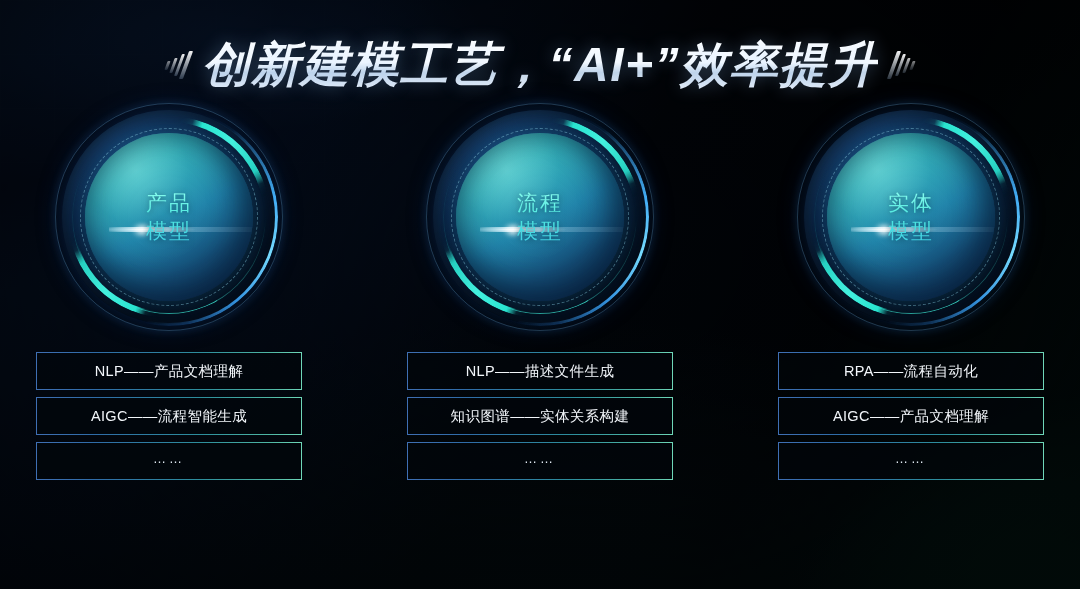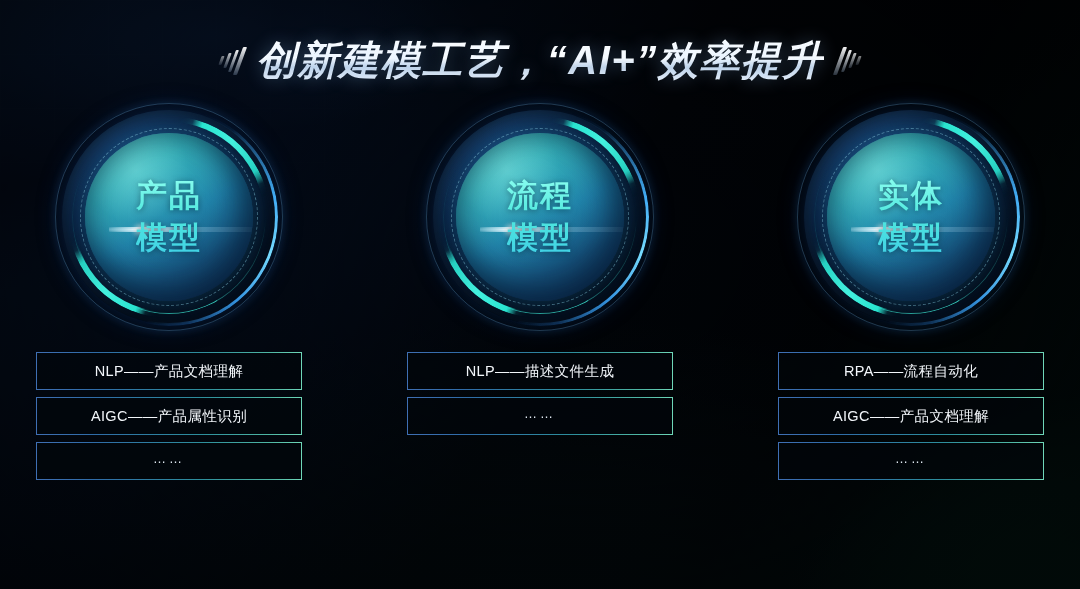--- a/index.html
+++ b/index.html
@@ -49,21 +49,21 @@
     -webkit-mask-image: radial-gradient(ellipse 620px 380px at 8% 8%, rgba(0,0,0,.85), rgba(0,0,0,0) 72%);
   }
 
   
   .title-row {
     position:absolute; left:0; right:0; top:33px;
     display:flex; align-items:center; justify-content:center; gap:14px;
   }
 
   .title-text {
-    font-size:40px;
+    font-size:48px;
     font-weight:bold;
     font-style:italic;
     letter-spacing:1.5px;
     color:#ffffff;
     background:linear-gradient(180deg,#ffffff 0%,#ffffff 46%,#c6d6e8 62%,#f4f8ff 100%);
     -webkit-background-clip:text;
     background-clip:text;
     -webkit-text-fill-color:transparent;
     text-shadow:0 0 18px rgba(150,200,255,.32);
     white-space:nowrap;
@@ -223,21 +223,21 @@
   }
   .sphere-flare-dot {
     position:absolute; left:26%; top:54%;
     width:26px; height:12px; border-radius:50%;
     background:radial-gradient(circle, rgba(255,255,255,.95) 0%, rgba(255,255,255,0) 70%);
     filter:blur(2px);
     pointer-events:none;
   }
   .orb-label {
     position:relative; z-index:3;
-    font-size:31px; font-weight:bold;
+    font-size:21px; font-weight:normal;
     line-height:1.34;
     letter-spacing:2px;
     color:#63f2e2;
     background:linear-gradient(180deg,#8dfff0 0%,#4fe8de 48%,#3fcfe6 100%);
     -webkit-background-clip:text; background-clip:text;
     -webkit-text-fill-color:transparent;
     filter:drop-shadow(0 1px 3px rgba(0,30,40,.55));
   }
 
   
@@ -317,21 +317,21 @@
             <div class="sphere-flare-dot"></div>
           </div>
         </div>
       </div>
 
       <div class="boxes">
         <div class="box">
           <span class="box-text">NLP——产品文档理解</span>
         </div>
         <div class="box">
-          <span class="box-text">AIGC——产品属性识别</span>
+          <span class="box-text">AIGC——流程智能生成</span>
         </div>
         <div class="box ellipsis">
           <span class="box-text">……</span>
         </div>
       </div>
     </div>
 
     <div class="column">
       <div class="orb-wrap">
         <div class="orb">
@@ -350,20 +350,23 @@
             <div class="sphere-flare"></div>
             <div class="sphere-flare-dot"></div>
           </div>
         </div>
       </div>
 
       <div class="boxes">
         <div class="box">
           <span class="box-text">NLP——描述文件生成</span>
         </div>
+        <div class="box">
+          <span class="box-text">知识图谱——实体关系构建</span>
+        </div>
         <div class="box ellipsis">
           <span class="box-text">……</span>
         </div>
       </div>
     </div>
 
     <div class="column">
       <div class="orb-wrap">
         <div class="orb">
           <div class="ring ring-hair"></div>

